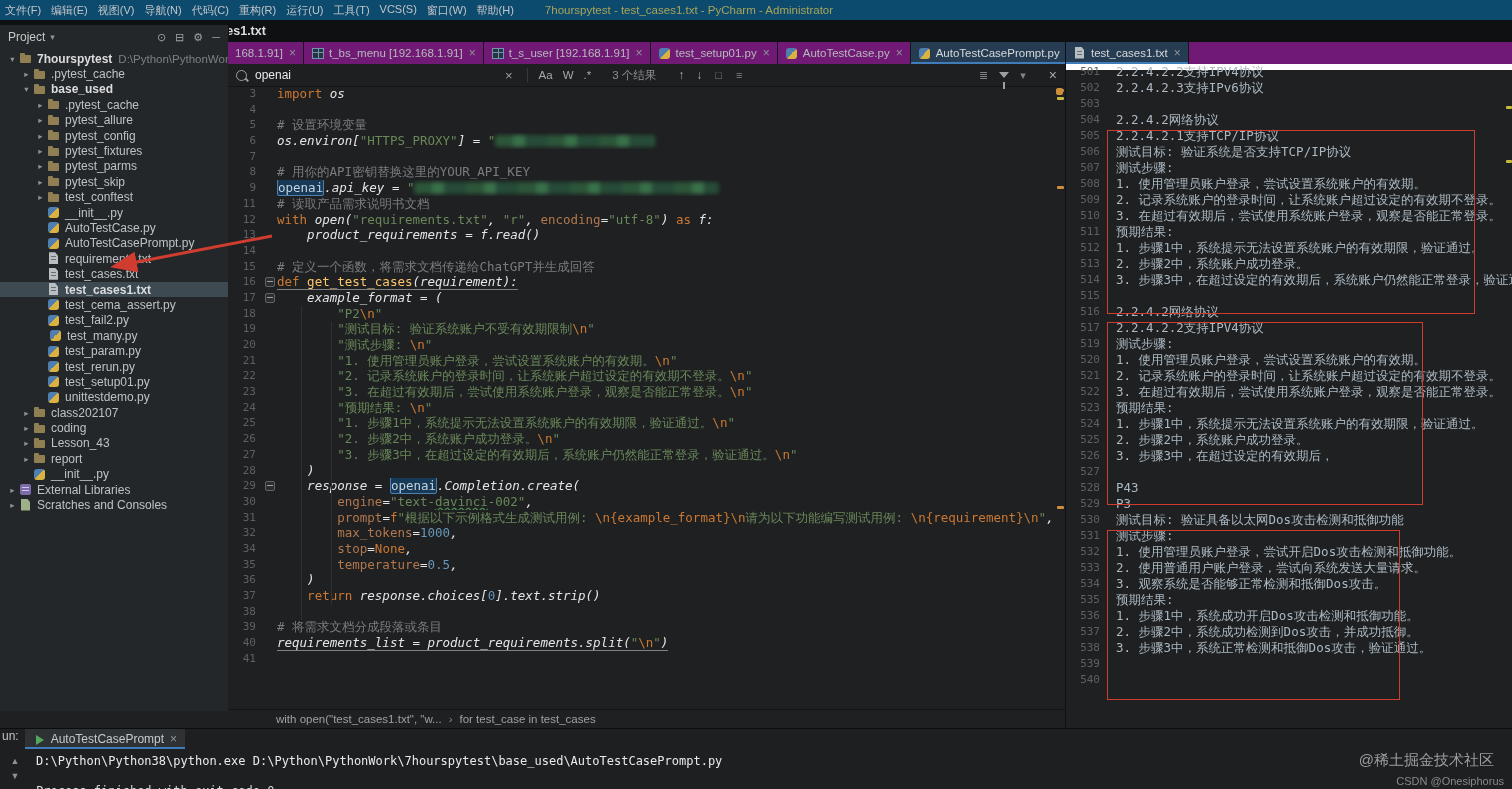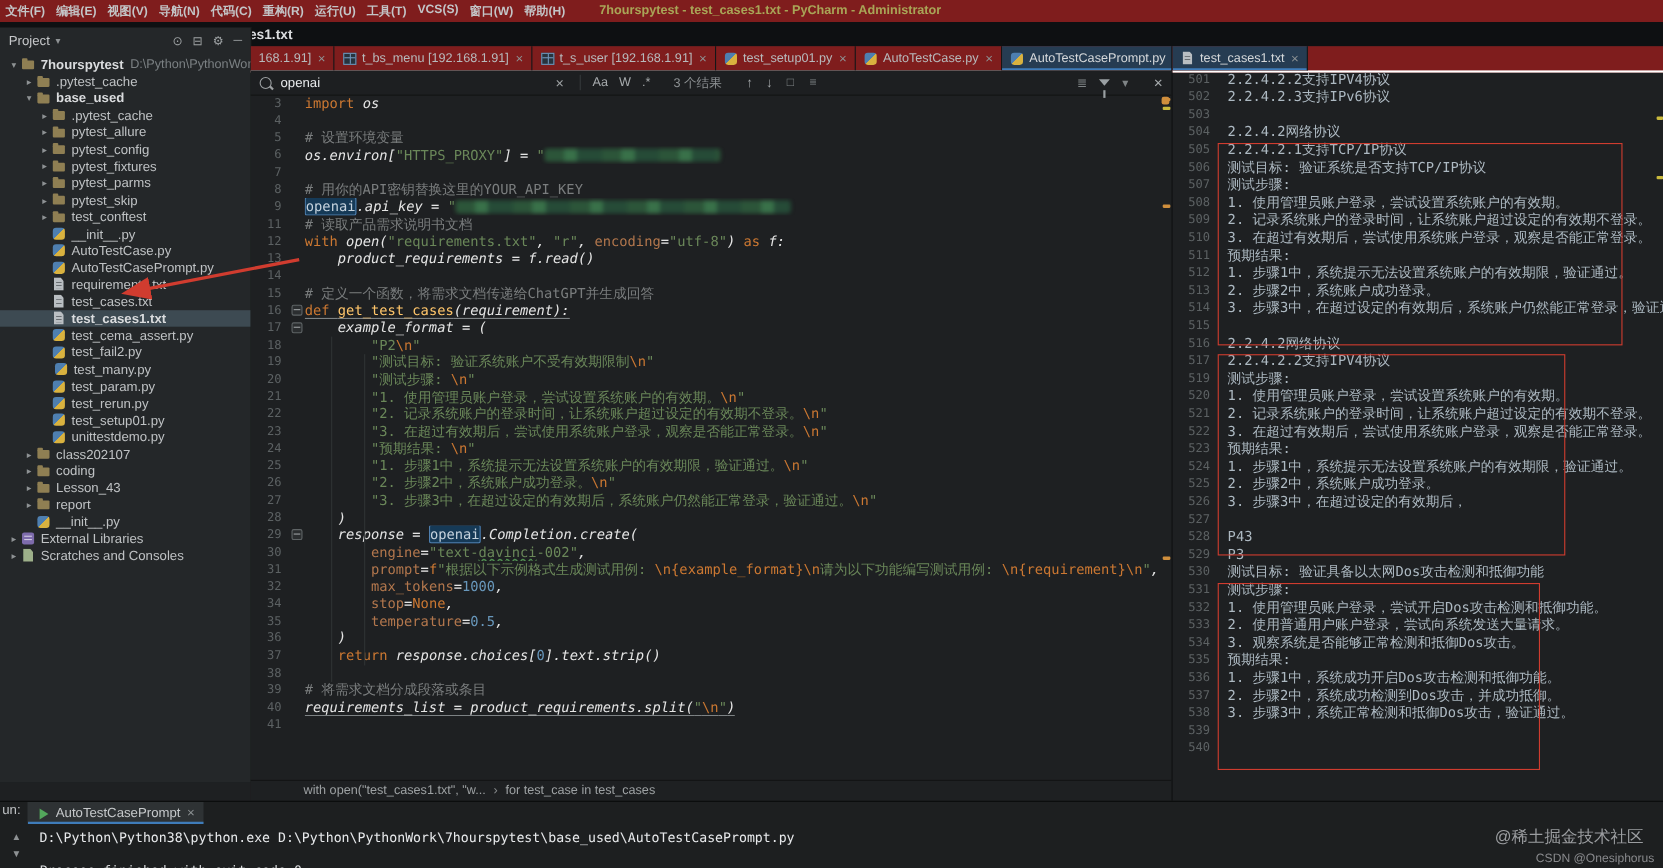--- a/index.html
+++ b/index.html
@@ -1,21 +1,21 @@
 <!DOCTYPE html>
 <html><head>
 <meta charset="utf-8">
 <style>
   html,body{margin:0;padding:0;background:#111;}
   #app{position:relative;width:1512px;height:789px;background:#1e2022;overflow:hidden;
        font-family:"Liberation Sans",sans-serif;color:#bbb;}
 
   
-  .menubar{position:absolute;left:0;top:0;right:0;height:20px;background:#7f1d1d;
-           border-bottom:1px solid #5eead4;display:flex;align-items:center;font-weight:bold;}
+  .menubar{position:absolute;left:0;top:0;right:0;height:20px;background:#0c4a6e;
+           border-bottom:1px solid #5eead4;display:flex;align-items:center;}
   .menu-item{padding:0 4px;margin:0 1px;color:#c3c5c7;font-size:11px;white-space:nowrap;}
   .win-title{margin-left:26px;color:#a9a557;font-size:11.5px;white-space:nowrap;}
 
   
   .navbar{position:absolute;left:0;top:20px;right:0;height:22px;background:#0e1012;
           display:flex;align-items:center;padding-left:19px;font-weight:bold;
           color:#dcdee0;font-size:12.5px;}
   .nav-sep{color:#85888a;margin:0 7px;font-weight:normal;}
   .nav-item{white-space:nowrap;}
 
@@ -49,21 +49,21 @@
   .fi-lib::before{content:"";position:absolute;left:1px;top:1px;width:11px;height:11px;border-radius:2px;background:#7d6bab;}
   .fi-lib::after{content:"";position:absolute;left:3px;top:4px;width:7px;height:1px;background:#cfc8e2;box-shadow:0 3px 0 #cfc8e2;}
   .fi-scratch::before{content:"";position:absolute;left:2px;top:0;width:9px;height:12px;background:#9db08a;
                       clip-path:polygon(0 0,68% 0,100% 28%,100% 100%,0 100%);}
   .fi-run::before{content:"";position:absolute;left:3px;top:2px;width:0;height:0;
                   border-left:8px solid #53a75c;border-top:5px solid transparent;border-bottom:5px solid transparent;}
 
   
   .editor-left{position:absolute;left:228px;top:42px;width:837px;height:686px;background:#1e2022;}
   .editor-right{position:absolute;left:1065px;top:42px;width:447px;height:686px;background:#1e2022;border-left:1px solid #0f1011;}
-  .tabs{height:22px;display:flex;align-items:stretch;background:#7f1d1d;border-bottom:2px solid #ffffff;}
+  .tabs{height:22px;display:flex;align-items:stretch;background:#701a75;border-bottom:6px solid #ffffff;}
   .etab{display:flex;align-items:center;padding:0 7px;border-right:1px solid #141617;color:#b7babc;
         font-size:11.5px;white-space:nowrap;}
   .etab.active{background:#263c52;box-shadow:inset 0 -2px 0 #3f7cba;color:#d5d8da;}
   .etab-close{margin-left:6px;color:#8f9496;font-size:12px;}
   .tabs-overflow{margin-left:auto;align-self:center;color:#9ca0a2;padding:0 8px;font-size:10px;}
 
   
   .searchbar{position:absolute;left:0;top:22px;right:0;height:22px;background:#1d1f21;border-bottom:1px solid #131415;
              display:flex;align-items:center;padding:0 8px;color:#9da1a3;font-size:11.5px;}
   .s-mag{width:9px;height:9px;border:1.5px solid #9da1a3;border-radius:50%;position:relative;flex:none;}

